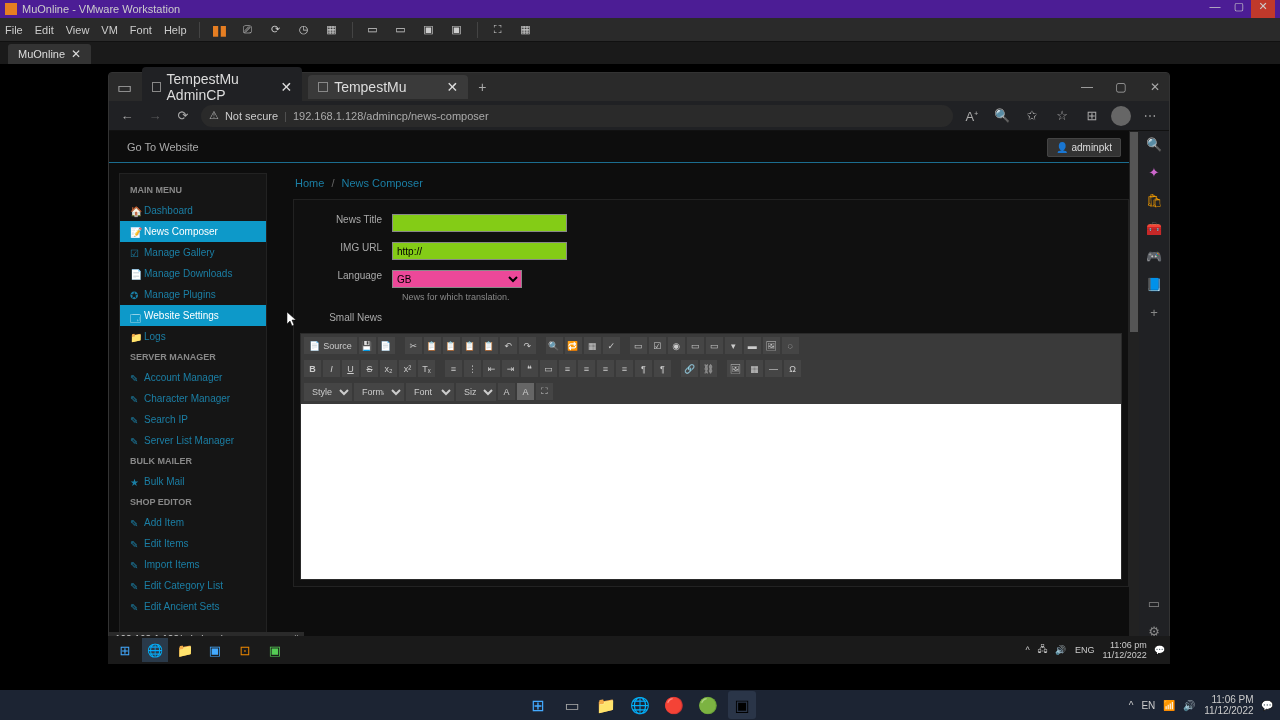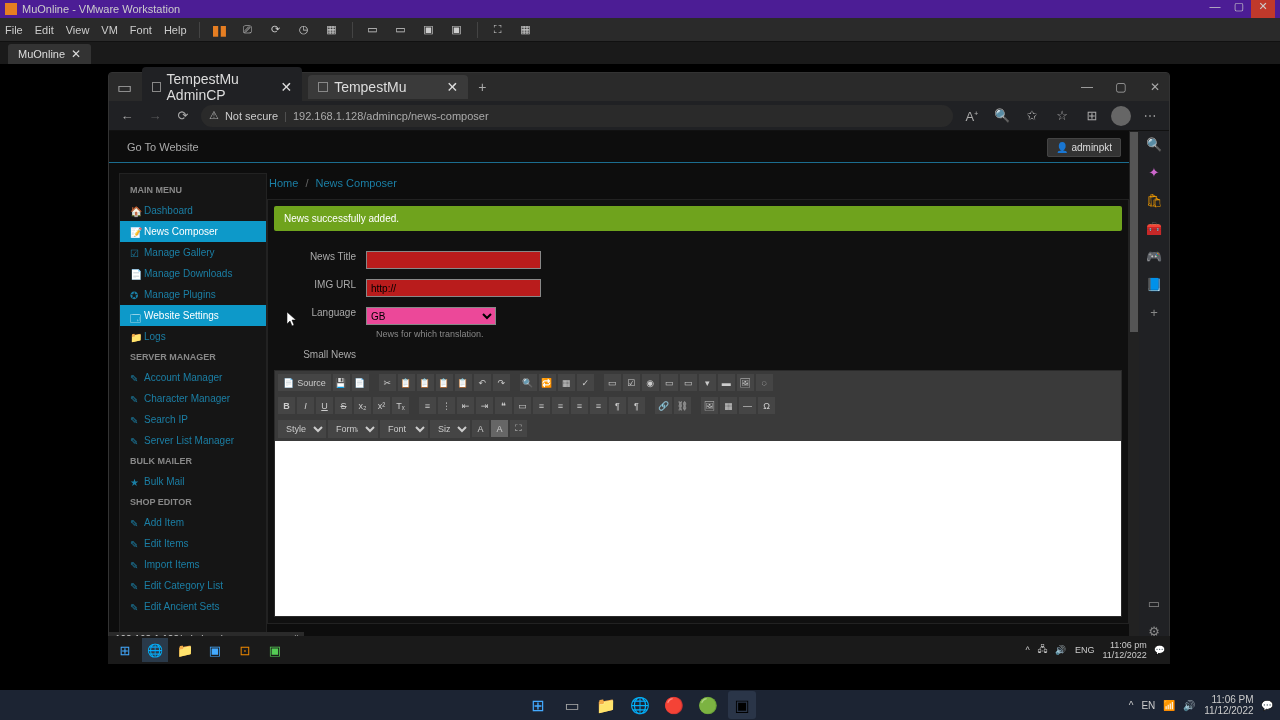--- a/index.html
+++ b/index.html
@@ -52,40 +52,40 @@
 
 
 .page { position: absolute; left: 0; top: 58px; right: 30px; bottom: 0; background: #0d0d0d; overflow: hidden; }
 .page-scroll { position: absolute; right: 0; top: 0; width: 10px; bottom: 0; background: #222; }
 .page-scroll .thumb { width: 8px; background: #555; margin: 1px; height: 200px; }
 
 .topbar { height: 32px; background: #0d0d0d; display: flex; align-items: center; padding: 0 18px; color: #aaa; font-size: 11px; border-bottom: 1px solid #1b6d8f; }
 .topbar .right { margin-left: auto; }
 .user-btn { background: #333; border: 1px solid #444; padding: 3px 8px; border-radius: 2px; color: #ddd; font-size: 10px; cursor: pointer; }
 
-.content-wrap { display: flex; padding: 10px; gap: 0; height: calc(100% - 32px); }
+.content-wrap { display: flex; padding: 10px; gap: 26px; height: calc(100% - 32px); }
 
 .sidebar { width: 148px; background: #151515; border: 1px solid #222; padding: 6px 0; font-size: 11px; }
 .sidebar .sect { color: #888; font-size: 9px; font-weight: bold; padding: 5px 10px; text-transform: uppercase; }
 .sidebar .item { color: #1b7fa5; padding: 5px 10px; cursor: pointer; display: flex; align-items: center; gap: 5px; font-size: 10px; }
 .sidebar .item.active { background: #0d99c9; color: #fff; }
 .sidebar .item .ic { width: 9px; height: 9px; display: inline-block; }
 
 .main { flex: 1; }
 .breadcrumb { font-size: 11px; color: #aaa; padding: 4px 0 10px 2px; }
 .breadcrumb a { color: #1b7fa5; text-decoration: none; }
 .panel { background: #101010; border: 1px solid #222; }
 .panel-head { background: #1a1a1a; padding: 6px 10px; color: #ccc; font-size: 11px; display: flex; align-items: center; }
 .panel-head .chev { margin-left: auto; width: 16px; height: 16px; background: #333; border-radius: 50%; text-align: center; font-size: 10px; cursor: pointer; }
 .alert { background: #6fa31d; color: #fff; padding: 7px 10px; margin: 6px; font-size: 10px; border-radius: 2px; }
 
 .form { padding: 14px 10px 0 10px; }
 .frow { display: flex; align-items: flex-start; margin-bottom: 10px; font-size: 10px; }
 .frow label { width: 88px; text-align: right; color: #aaa; padding-right: 10px; }
-.frow input[type=text] { width: 175px; height: 18px; background: #b91c1c; border: 1px solid #888; font-size: 10px; padding: 0 4px; }
+.frow input[type=text] { width: 175px; height: 18px; background: #84cc16; border: 1px solid #888; font-size: 10px; padding: 0 4px; }
 .frow select { width: 130px; height: 18px; background: #ec4899; border: 1px solid #888; font-size: 10px; }
 .helper { font-size: 9px; color: #888; margin-left: 98px; margin-top: -6px; margin-bottom: 10px; }
 
 .editor { margin: 6px; border: 1px solid #2a2a2a; }
 .etoolbar { background: #3a3a3a; padding: 3px; display: flex; flex-wrap: wrap; gap: 2px; }
 .ebtn { width: 17px; height: 17px; background: #454545; color: #ccc; font-size: 9px; display: inline-flex; align-items: center; justify-content: center; cursor: pointer; }
 .esrc { width: auto; padding: 0 5px; gap: 3px; font-size: 9px; }
 .esel { height: 18px; background: #454545; border: none; color: #ccc; font-size: 9px; padding: 0 4px; }
 .egap { width: 6px; }
 .editor-body { background: #fff; height: 175px; }
@@ -299,21 +299,20 @@
           </div>
 
         <div class="main">
           <div class="breadcrumb">
             <a>Home</a>
             <span style="margin:0 4px;color:#666">/</span>
             <a>News Composer</a>
           </div>
 
           <div class="panel">
-            <div class="alert">News successfully added.</div>
 
             <div class="form">
               <div class="frow">
                 <label>News Title</label>
                 <input type="text" style="">
               </div>
               <div class="frow">
                 <label>IMG URL</label>
                 <input type="text" value="http://" style="">
               </div>

